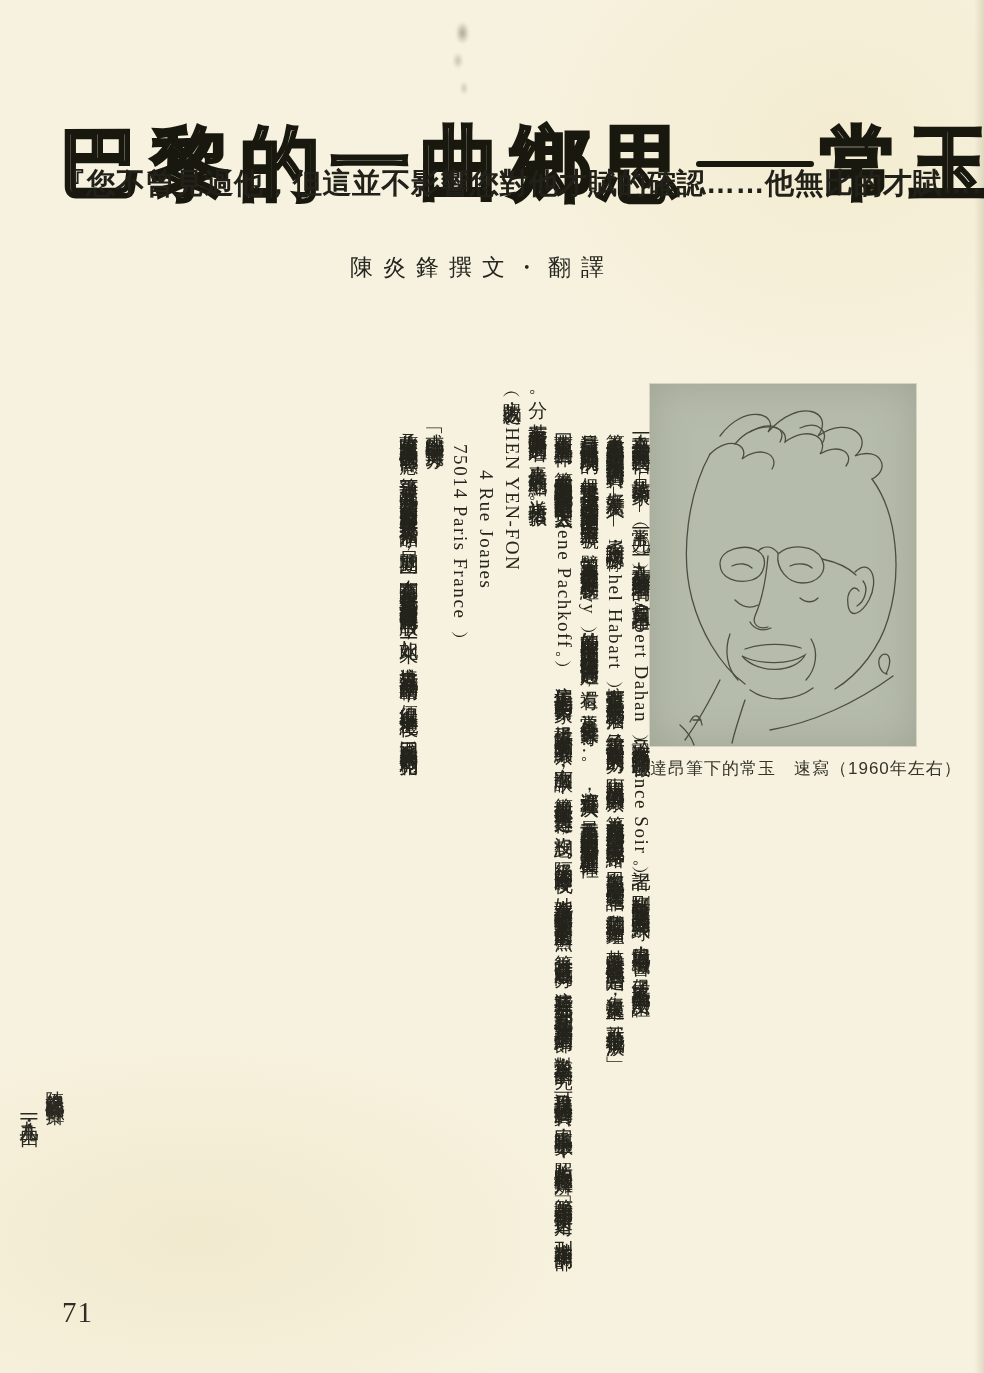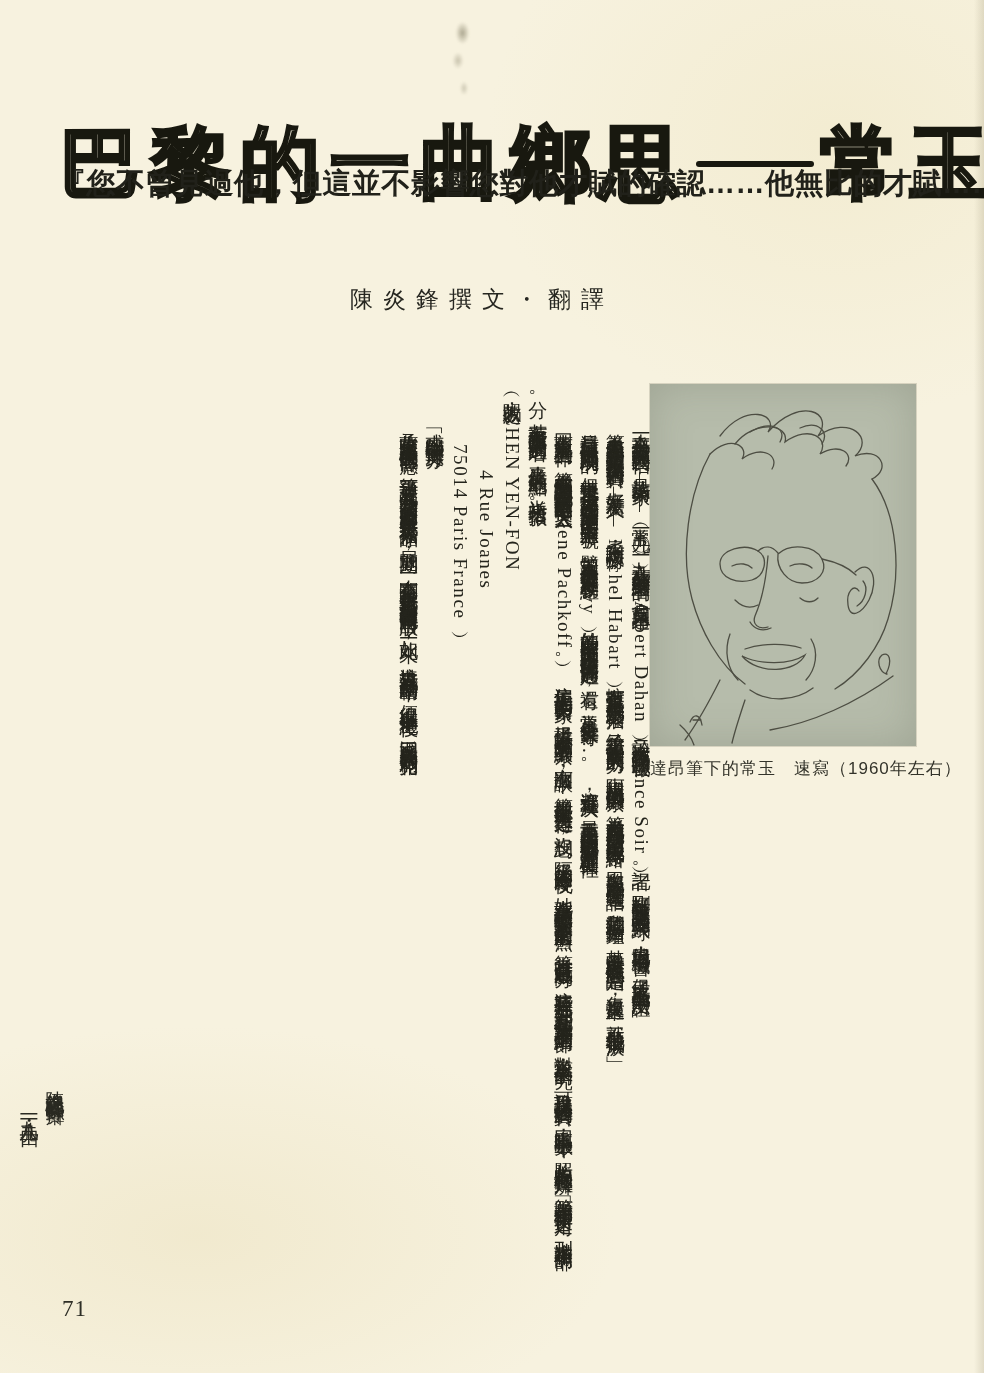--- a/index.html
+++ b/index.html
@@ -36,21 +36,21 @@
     letter-spacing:10px;white-space:nowrap;
   }
   .title-part{text-shadow:0 0 1px rgba(24,24,15,.4);}
   .title-dash{flex:0 0 118px;height:6px;background:#18180f;margin:0 6px;border-radius:3px;}
   .subtitle{
     position:absolute;top:164px;left:57px;width:880px;
     font-size:29px;font-weight:bold;letter-spacing:.5px;color:#21211a;white-space:nowrap;
   }
   .byline{
     position:absolute;top:252px;left:0;width:964px;text-align:center;
-    font-size:23px;letter-spacing:10px;color:#262620;margin-top:32px;
+    font-size:23px;letter-spacing:10px;color:#262620;
   }
   
   .figure{position:absolute;left:650px;top:384px;width:210px;margin:0;}
   .figure-img{
     width:266px;height:362px;background:#b6bcab;position:relative;
     box-shadow:inset 0 0 40px rgba(90,95,80,.25), 0 0 0 1px rgba(120,120,100,.25);
   }
   .figure-img svg{position:absolute;inset:0;}
   .figure-caption{
     margin-top:11px;font-size:17px;letter-spacing:1px;color:#33332a;white-space:nowrap;
@@ -73,21 +73,21 @@
     position:absolute;left:16px;top:1076px;height:280px;
     writing-mode:vertical-rl;text-orientation:mixed;
     font-family:"Liberation Serif","DejaVu Serif",serif;
     font-size:19px;line-height:26px;letter-spacing:1.5px;color:#2a2a22;
   }
   .sig-line{display:block;}
   .sig-l2{padding-inline-start:28px;}
   .page-number{
     position:absolute;left:62px;top:1296px;
     font-family:"Liberation Serif","DejaVu Serif",serif;
-    font-size:23px;color:#2e2e26;letter-spacing:1px;
+    font-size:29px;color:#2e2e26;letter-spacing:1px;
   }
 </style>
 </head>
 <body>
 
 <div class="page">
 
   <div class="page-edge"></div>
   <div class="smudge"></div>
 

